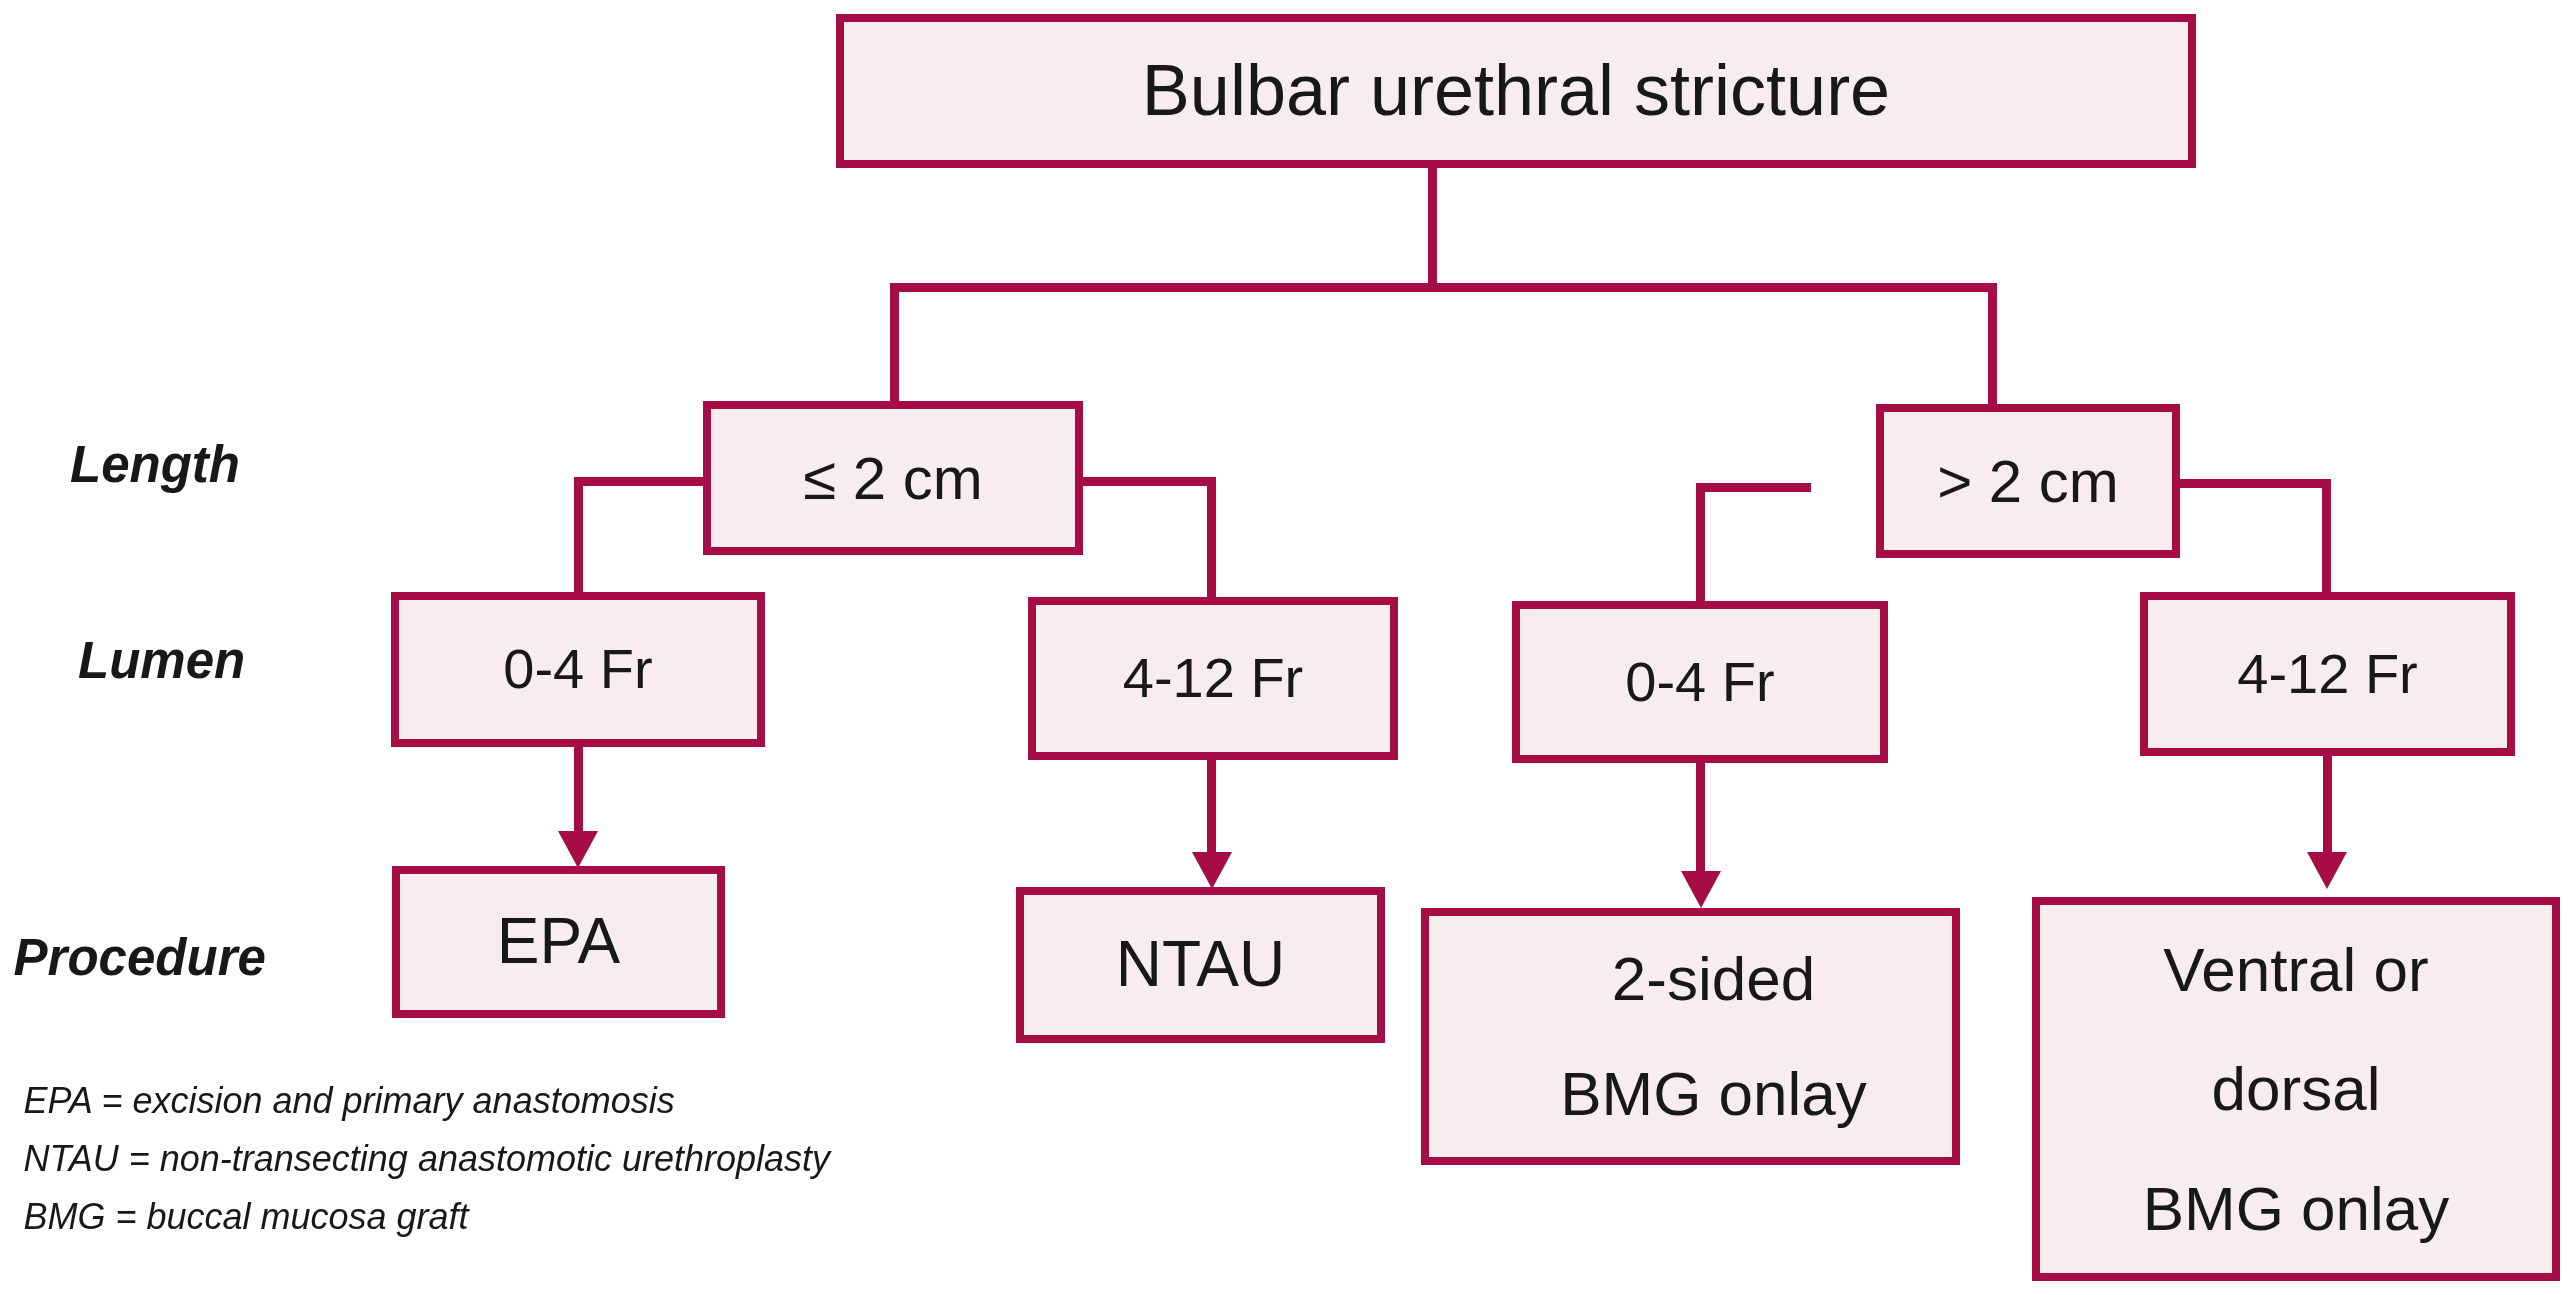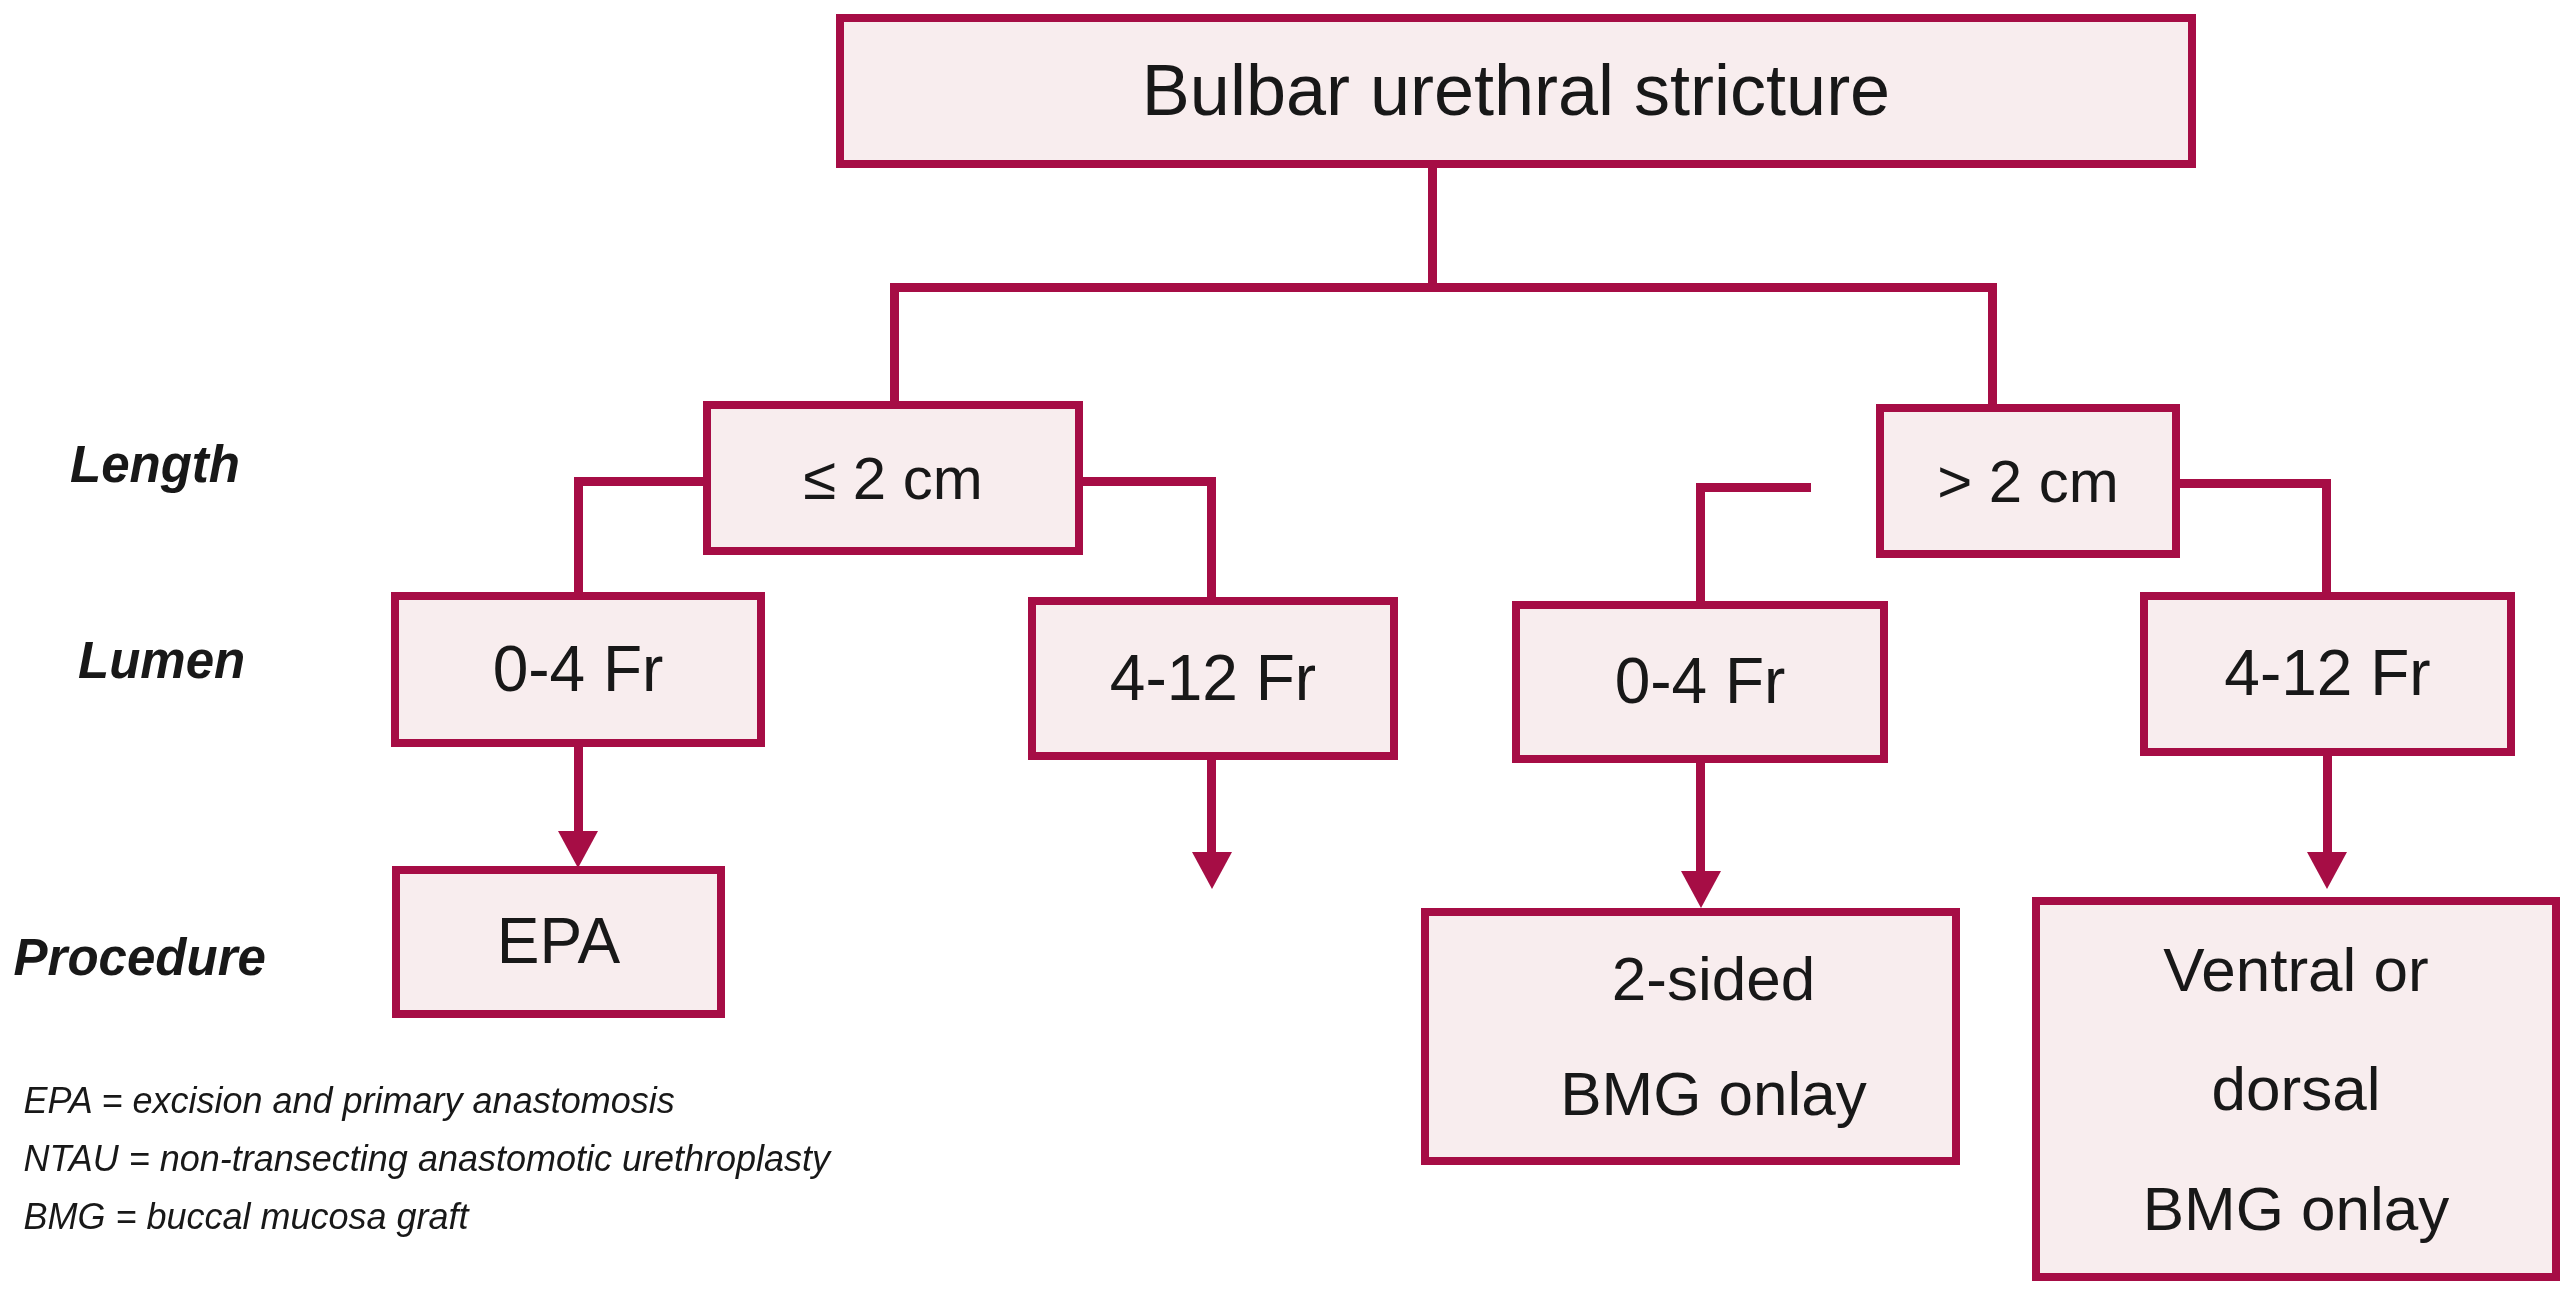--- a/index.html
+++ b/index.html
@@ -34,21 +34,21 @@
   }
   .n-root   {left:836px;  top:13.6px;  width:1360px; height:154px;}
   .n-root span{font-size:72px;}
   .n-le2    {left:703px;  top:401px; width:380px;  height:154px;}
   .n-gt2    {left:1876px; top:404px; width:304px;  height:154px;}
   .n-le2 span,.n-gt2 span{font-size:60px;}
   .n-lum1   {left:391px;  top:592px; width:374px;  height:155px;}
   .n-lum2   {left:1028px; top:597px; width:370px;  height:163px;}
   .n-lum3   {left:1512px; top:601px; width:376px;  height:162px;}
   .n-lum4   {left:2140px; top:592px; width:375px;  height:164px;}
-  .n-lum1 span,.n-lum2 span,.n-lum3 span,.n-lum4 span{font-size:64px;text-align:right;}
+  .n-lum1 span,.n-lum2 span,.n-lum3 span,.n-lum4 span{font-size:56px;text-align:right;}
   .n-epa    {left:392px;  top:866px; width:333px;  height:152px;}
   .n-ntau   {left:1016px; top:887px; width:369px;  height:156px;}
   .n-epa span,.n-ntau span{font-size:64px;}
   .n-bmg2   {left:1421px; top:908px; width:539px;  height:257px;}
   .n-bmg2 span{font-size:62px;line-height:1.85;margin-left:46px;}
   .n-vd     {left:2032px; top:889px; width:528px;  height:384px;margin-top:8px;}
   .n-vd span{font-size:62px;line-height:1.92;}
 
   
   .seg{position:absolute;background:var(--crimson);}
@@ -149,20 +149,23 @@
   <div class="node n-lum3">
     <span>0-4 Fr</span>
   </div>
   <div class="node n-lum4">
     <span>4-12 Fr</span>
   </div>
 
   <div class="node n-epa">
     <span>EPA</span>
   </div>
+  <div class="node n-ntau">
+    <span>NTAU</span>
+  </div>
   <div class="node n-bmg2">
     <span>2-sided
 BMG onlay</span>
   </div>
   <div class="node n-vd">
     <span>Ventral or
 dorsal
 BMG onlay</span>
   </div>
 

